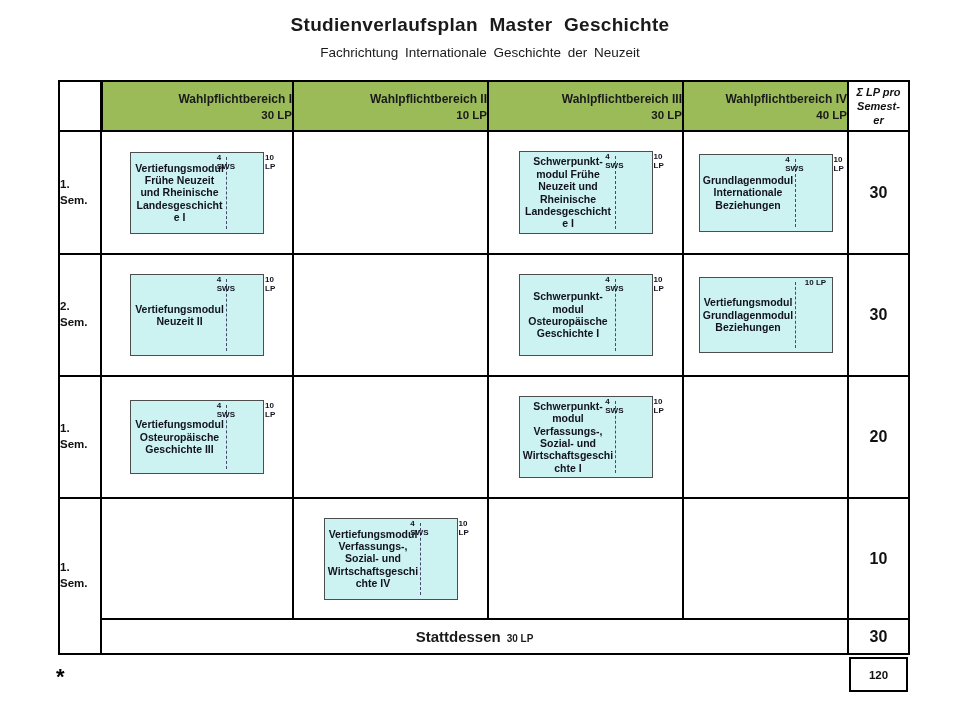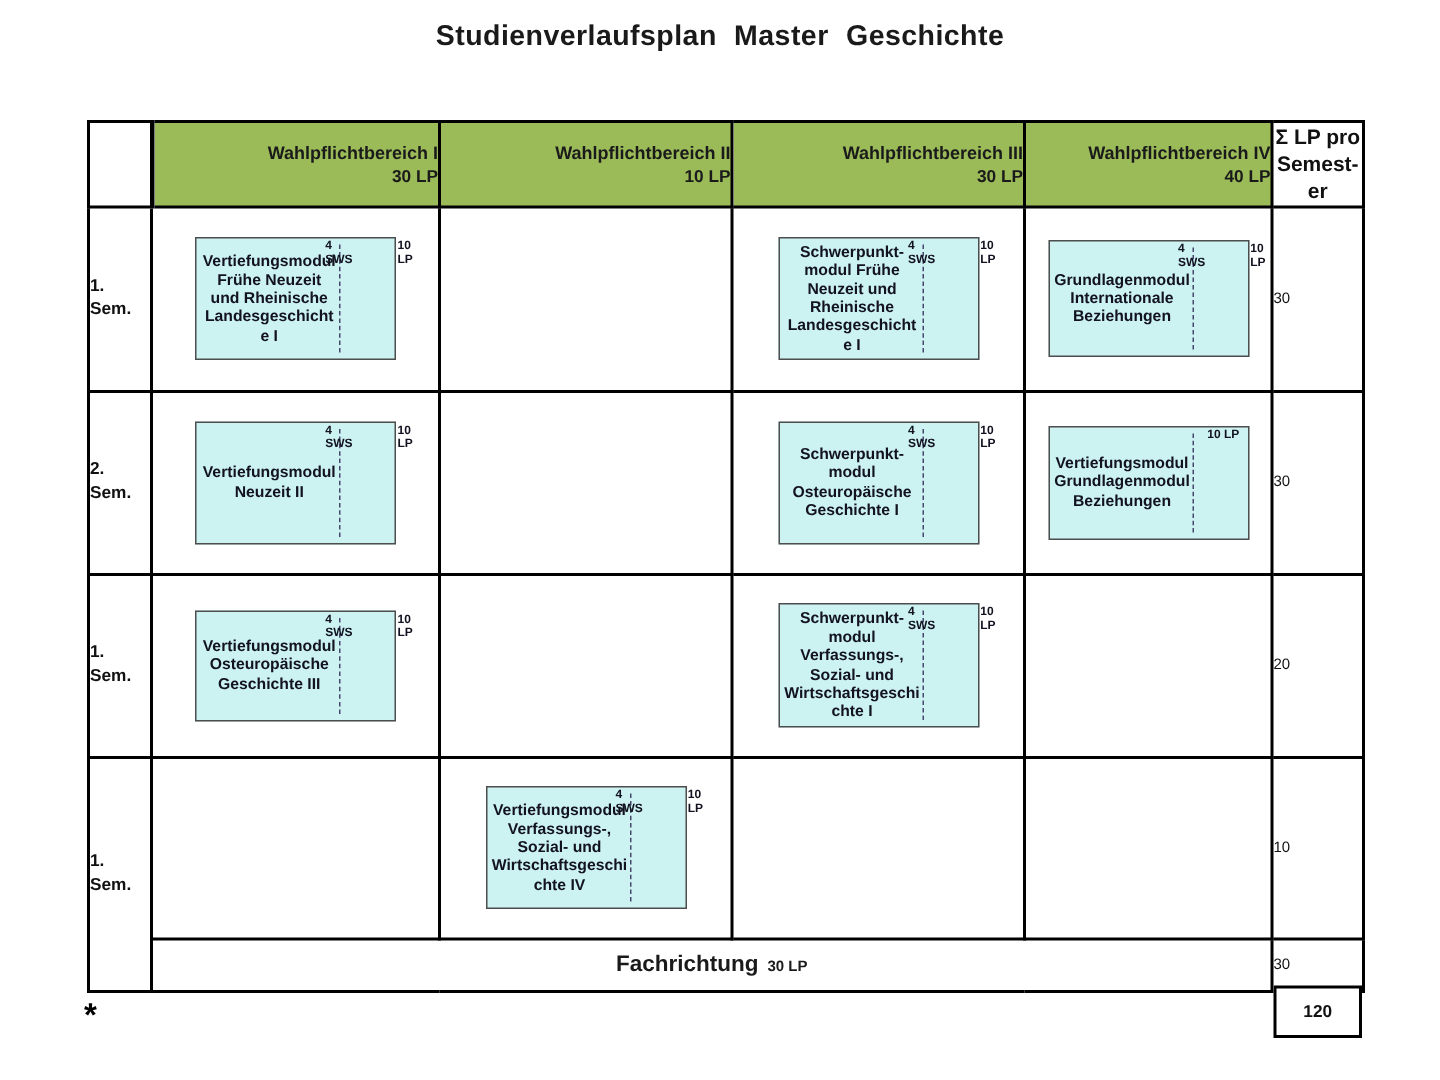--- a/index.html
+++ b/index.html
@@ -10,27 +10,27 @@
   .subtitle{position:absolute;top:45px;left:0;width:100%;text-align:center;
             font-size:13.5px;font-weight:400;word-spacing:3px;color:#1a1a1a;}
 
   table.plan{position:absolute;left:58px;top:80px;border-collapse:collapse;
              table-layout:fixed;width:850px;}
   table.plan td,table.plan th{border:2px solid #000;padding:0;vertical-align:middle;overflow:hidden;}
   td.corner{border:none;background:#fff;}
   th.green{background:#9bbb59;text-align:right;font-weight:bold;color:#1a1a1a;border-top-width:3px;}
   th.green .hname{font-size:12px;line-height:1.25;}
   th.green .hlp{font-size:11.5px;margin-top:2px;}
-  th.sumhead{background:#fff;text-align:center;font-weight:bold;font-size:14px;
-             line-height:1.3;border-top-width:3px;border-right-width:3px;}
+  th.sumhead{background:#fff;text-align:center;font-weight:bold;font-size:11px;
+             line-height:1.3;border-top-width:3px;border-right-width:3px;font-style:italic;}
   td.semlabel{text-align:left;padding-left:5px;padding-right:2px;font-weight:bold;
               font-size:11.5px;line-height:1.35;border-left-width:3px;}
   td.semlast{border-bottom-width:3px;}
   td.cell{text-align:center;}
-  td.sumcell{text-align:left;font-weight:normal;font-size:10px;border-right-width:3px;}
+  td.sumcell{text-align:center;font-weight:bold;font-size:16px;border-right-width:3px;}
   td.sumbottom{border-bottom-width:3px;}
   td.macell{text-align:center;border-bottom-width:3px;}
   .matitle{font-weight:bold;font-size:15px;color:#1a1a1a;}
   .malp{font-weight:bold;font-size:10px;margin-left:6px;color:#1a1a1a;}
 
   .modbox{display:flex;align-items:stretch;background:#ccf2f2;border:1.5px solid #4d4d4d;
           width:134px;min-height:82px;margin:0 auto;box-sizing:border-box;}
   .modtitle{flex:1;display:flex;align-items:center;justify-content:center;text-align:center;
             padding:3px 1px 3px 3px;font-weight:bold;font-size:10.5px;line-height:1.18;
             color:#121220;word-break:break-word;}
@@ -46,20 +46,21 @@
   .totalbox{position:absolute;left:849px;top:657px;width:59px;height:35px;border:2.5px solid #000;
             box-sizing:border-box;display:flex;align-items:center;justify-content:center;
             font-weight:bold;font-size:11.5px;background:#fff;text-align:right;}
 </style>
 </head>
 <body>
 
 <div class="page">
 
   <div class="title">Studienverlaufsplan Master Geschichte</div>
+  <div class="subtitle">Fachrichtung Internationale Geschichte der Neuzeit</div>
 
   <table class="plan">
     <colgroup>
       <col style="width:42px">
         <col style="width:192px">
         <col style="width:195px">
       <col style="width:195px">
         <col style="width:165px">
         <col style="width:61px">
     </colgroup>
@@ -201,21 +202,21 @@
           </div>
         </div>
       </td>
       <td class="cell"></td>
       <td class="cell"></td>
       <td class="sumcell">10</td>
     </tr>
 
     <tr style="height:35px">
       <td class="macell" colspan="4">
-        <span class="matitle">Fachrichtung</span><span class="malp">30 LP</span>
+        <span class="matitle">Stattdessen</span><span class="malp">30 LP</span>
       </td>
       <td class="sumcell sumbottom">30</td>
     </tr>
   </tbody>
     </table>
 
   <div class="footnote">
     <span class="fnmark">*</span>
   </div>
 

